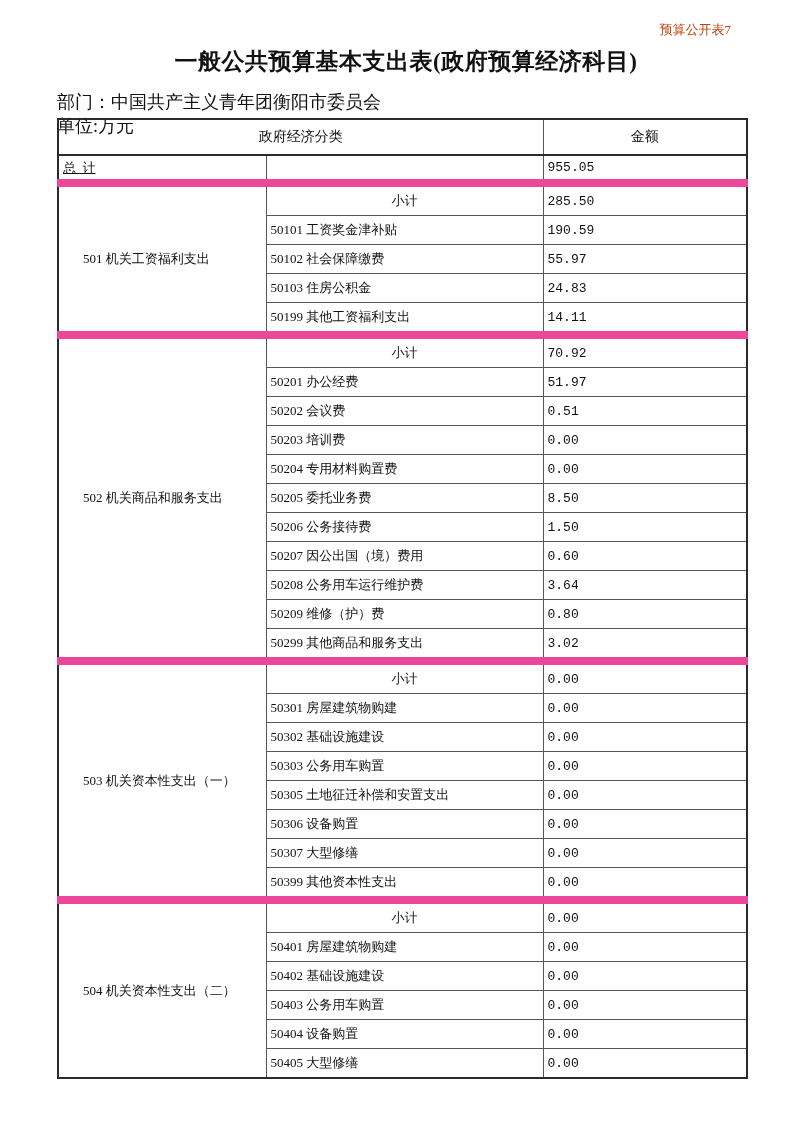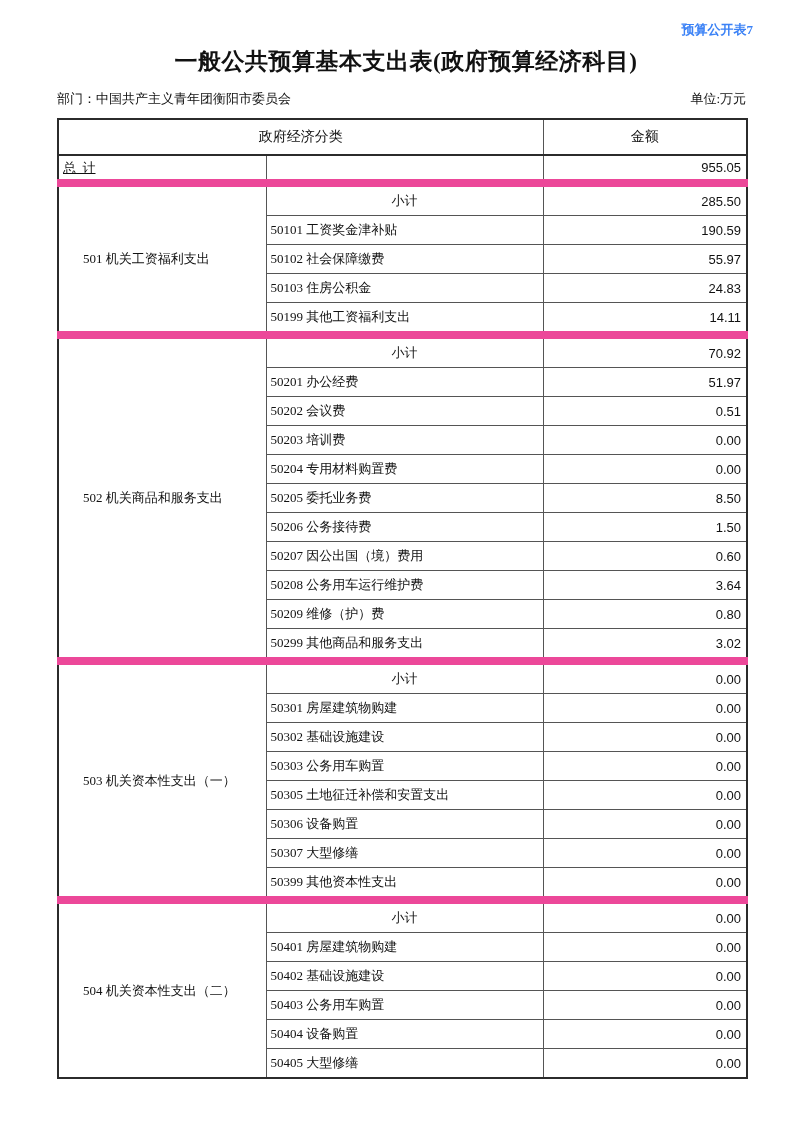--- a/index.html
+++ b/index.html
@@ -2,29 +2,29 @@
 <html><head>
 <meta charset="utf-8">
 <style>
   html, body { margin:0; padding:0; background:#ffffff; }
   .page {
     position:relative; width:800px; height:1131px; background:#fff;
     font-family:"Liberation Serif","DejaVu Serif",serif; color:#111;
     overflow:hidden;
   }
   .doc-label {
-    position:absolute; top:21px; right:47px; font-size:13px; color:#3b82f6;font-weight:bold;
+    position:absolute; top:21px; right:69px; font-size:13px; color:#c2410c;
   }
   .title {
     position:absolute; top:46px; left:6px; width:100%; margin:0;
     text-align:center; font-size:23px; font-weight:bold; letter-spacing:0.5px;
   }
   .meta-row {
     position:absolute; top:90px; left:57px; width:689px;
-    display:flex; justify-content:space-between; font-size:13px;
+    display:flex; justify-content:space-between; font-size:18px;flex-direction:column;
   }
   table.budget {
     position:absolute; top:118px; left:57px; width:689px;
     border-collapse:collapse; table-layout:fixed;
     border:2px solid #2b2b2b;
     font-size:13px;
   }
   col.c1 { width:208px; }
   col.c2 { width:277px; }
   col.c3 { width:204px; }
@@ -36,22 +36,22 @@
     height:34px; border-bottom:2px solid #2b2b2b; font-size:14px;
     text-align:center; vertical-align:middle;
   }
   .budget td { height:28px; vertical-align:middle; }
   tr.total-row td { height:23px; }
   tr.section-start td { border-top:8px solid #ec4899; }
   td.cat { text-align:left; white-space:pre;text-decoration:underline; }
   td.group { text-align:left; vertical-align:middle; white-space:pre;padding-left:24px; }
   td.detail { text-align:left; white-space:pre; }
   td.detail.subtotal { text-align:center; }
-  td.amount { text-align:right; padding-right:5px;
-    font-family:Liberation Sans, sans-serif; }
+  td.amount { padding-right:5px;
+    font-family:Liberation Mono, monospace; }
 </style>
 </head>
 <body>
 
 <div class="page">
   <div class="doc-label">预算公开表7</div>
   <h1 class="title">一般公共预算基本支出表(政府预算经济科目)</h1>
   <div class="meta-row">
     <span>部门：中国共产主义青年团衡阳市委员会</span>
     <span>单位:万元</span>

